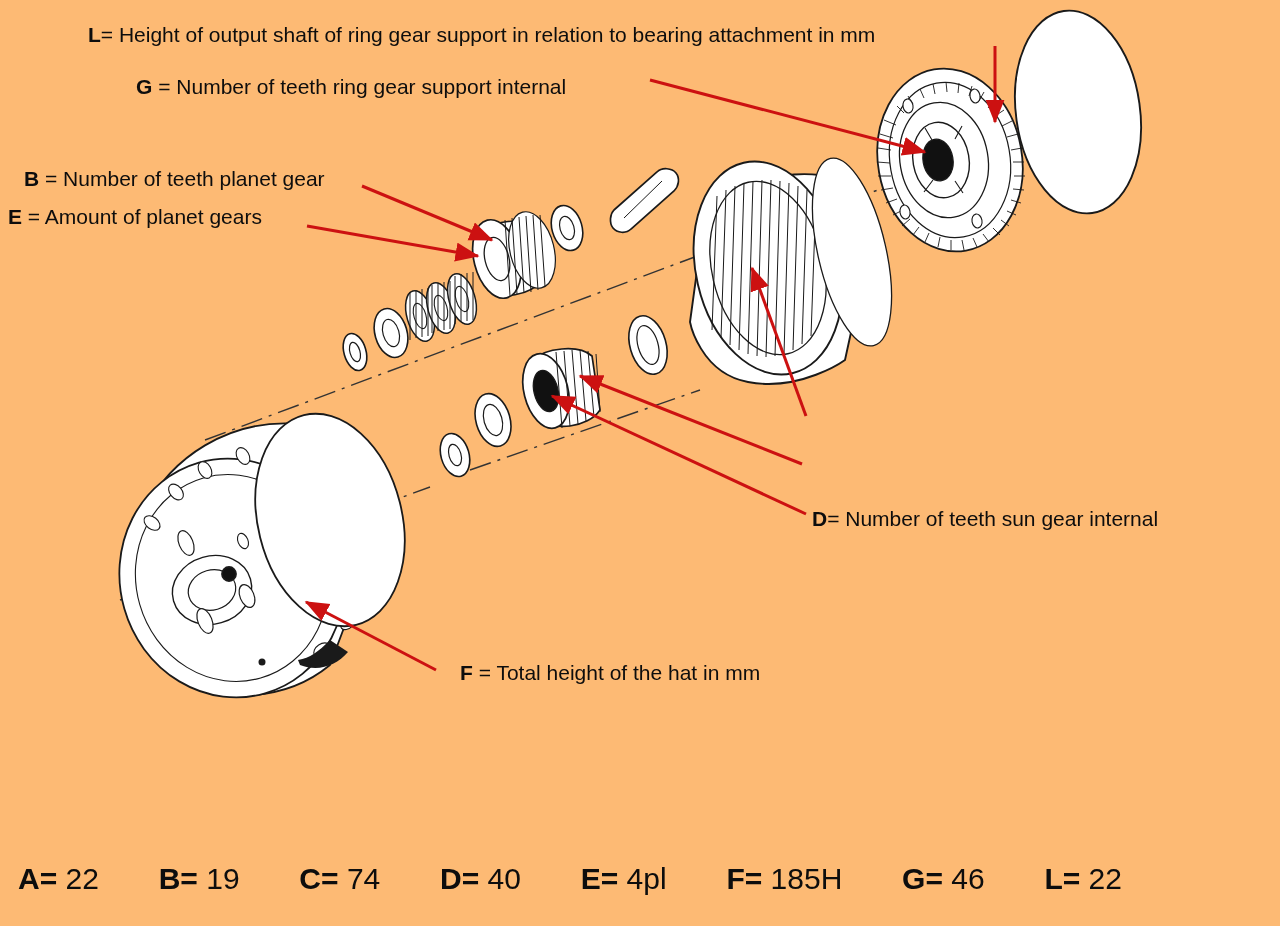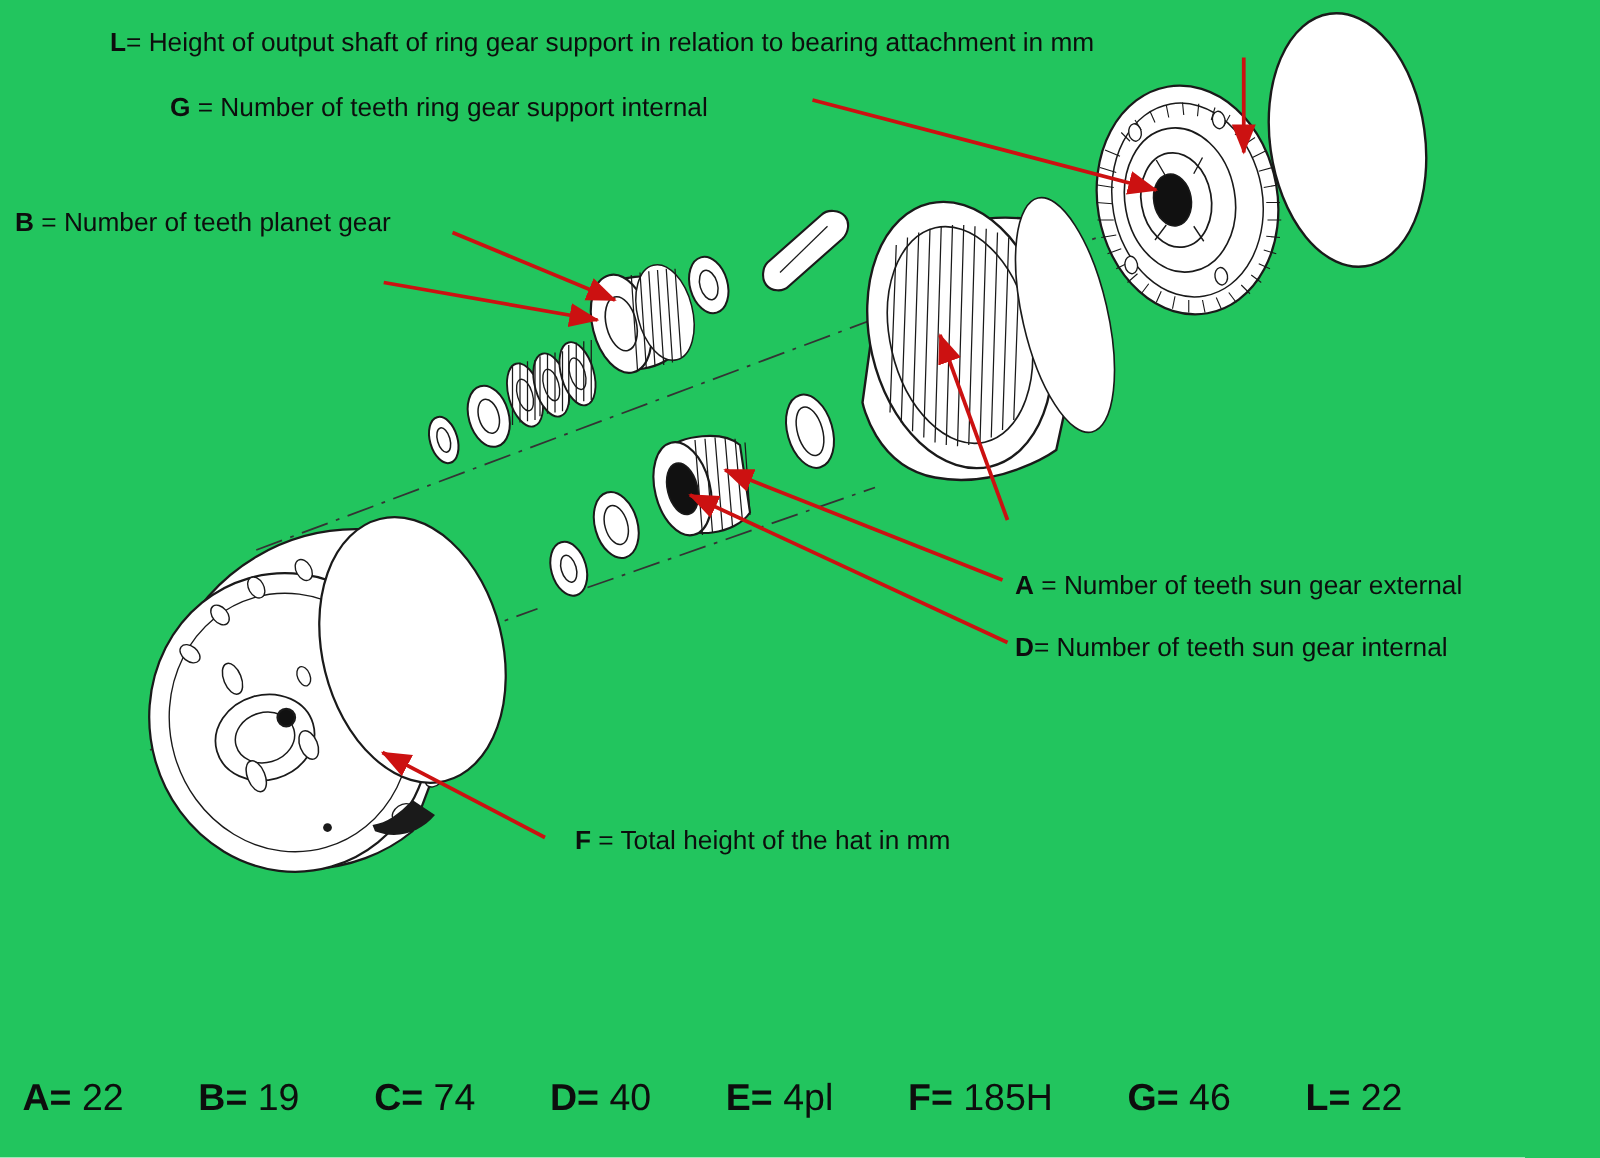--- a/index.html
+++ b/index.html
@@ -7,21 +7,21 @@
     padding: 0;
     background: #ffffff;
   }
   body {
     font-family: "Liberation Sans", sans-serif;
   }
   #page {
     position: relative;
     width: 1280px;
     height: 926px;
-    background: #22c55e;
+    background: #fdba74;
     overflow: hidden;
   }
   .diagram-svg {
     position: absolute;
     left: 0;
     top: 0;
     width: 1280px;
     height: 926px;
   }
   .callout {
@@ -249,29 +249,29 @@
   </svg>
 
   <div class="callout" style="left:88px; top:22px;">
     <span class="key">L</span><span>=</span><span> Height of output shaft of ring gear support in relation to bearing attachment in mm</span>
   </div>
 
   <div class="callout" style="left:136px; top:74px;">
     <span class="key">G</span>&nbsp;<span>=</span><span> Number of teeth ring gear support internal</span>
   </div>
 
-  <div class="callout" style="left:12px; top:166px;text-align:center;">
+  <div class="callout" style="left:24px; top:166px;text-align:center;">
     <span class="key">B</span>&nbsp;<span>=</span><span> Number of teeth planet gear</span>
   </div>
 
-
-
-  <div class="callout" style="left:812px; top:456px;">
-    <span class="key">A</span>&nbsp;<span>=</span><span> Number of teeth sun gear external</span>
-  </div>
+  <div class="callout" style="left:8px; top:204px;">
+    <span class="key">E</span>&nbsp;<span>=</span><span> Amount of planet gears</span>
+  </div>
+
+
 
   <div class="callout" style="left:812px; top:506px;">
     <span class="key">D</span><span>=</span><span> Number of teeth sun gear internal</span>
   </div>
 
   <div class="callout" style="left:460px; top:660px;">
     <span class="key">F</span>&nbsp;<span>=</span><span> Total height of the hat in mm</span>
   </div>
 
   <div class="legend">

